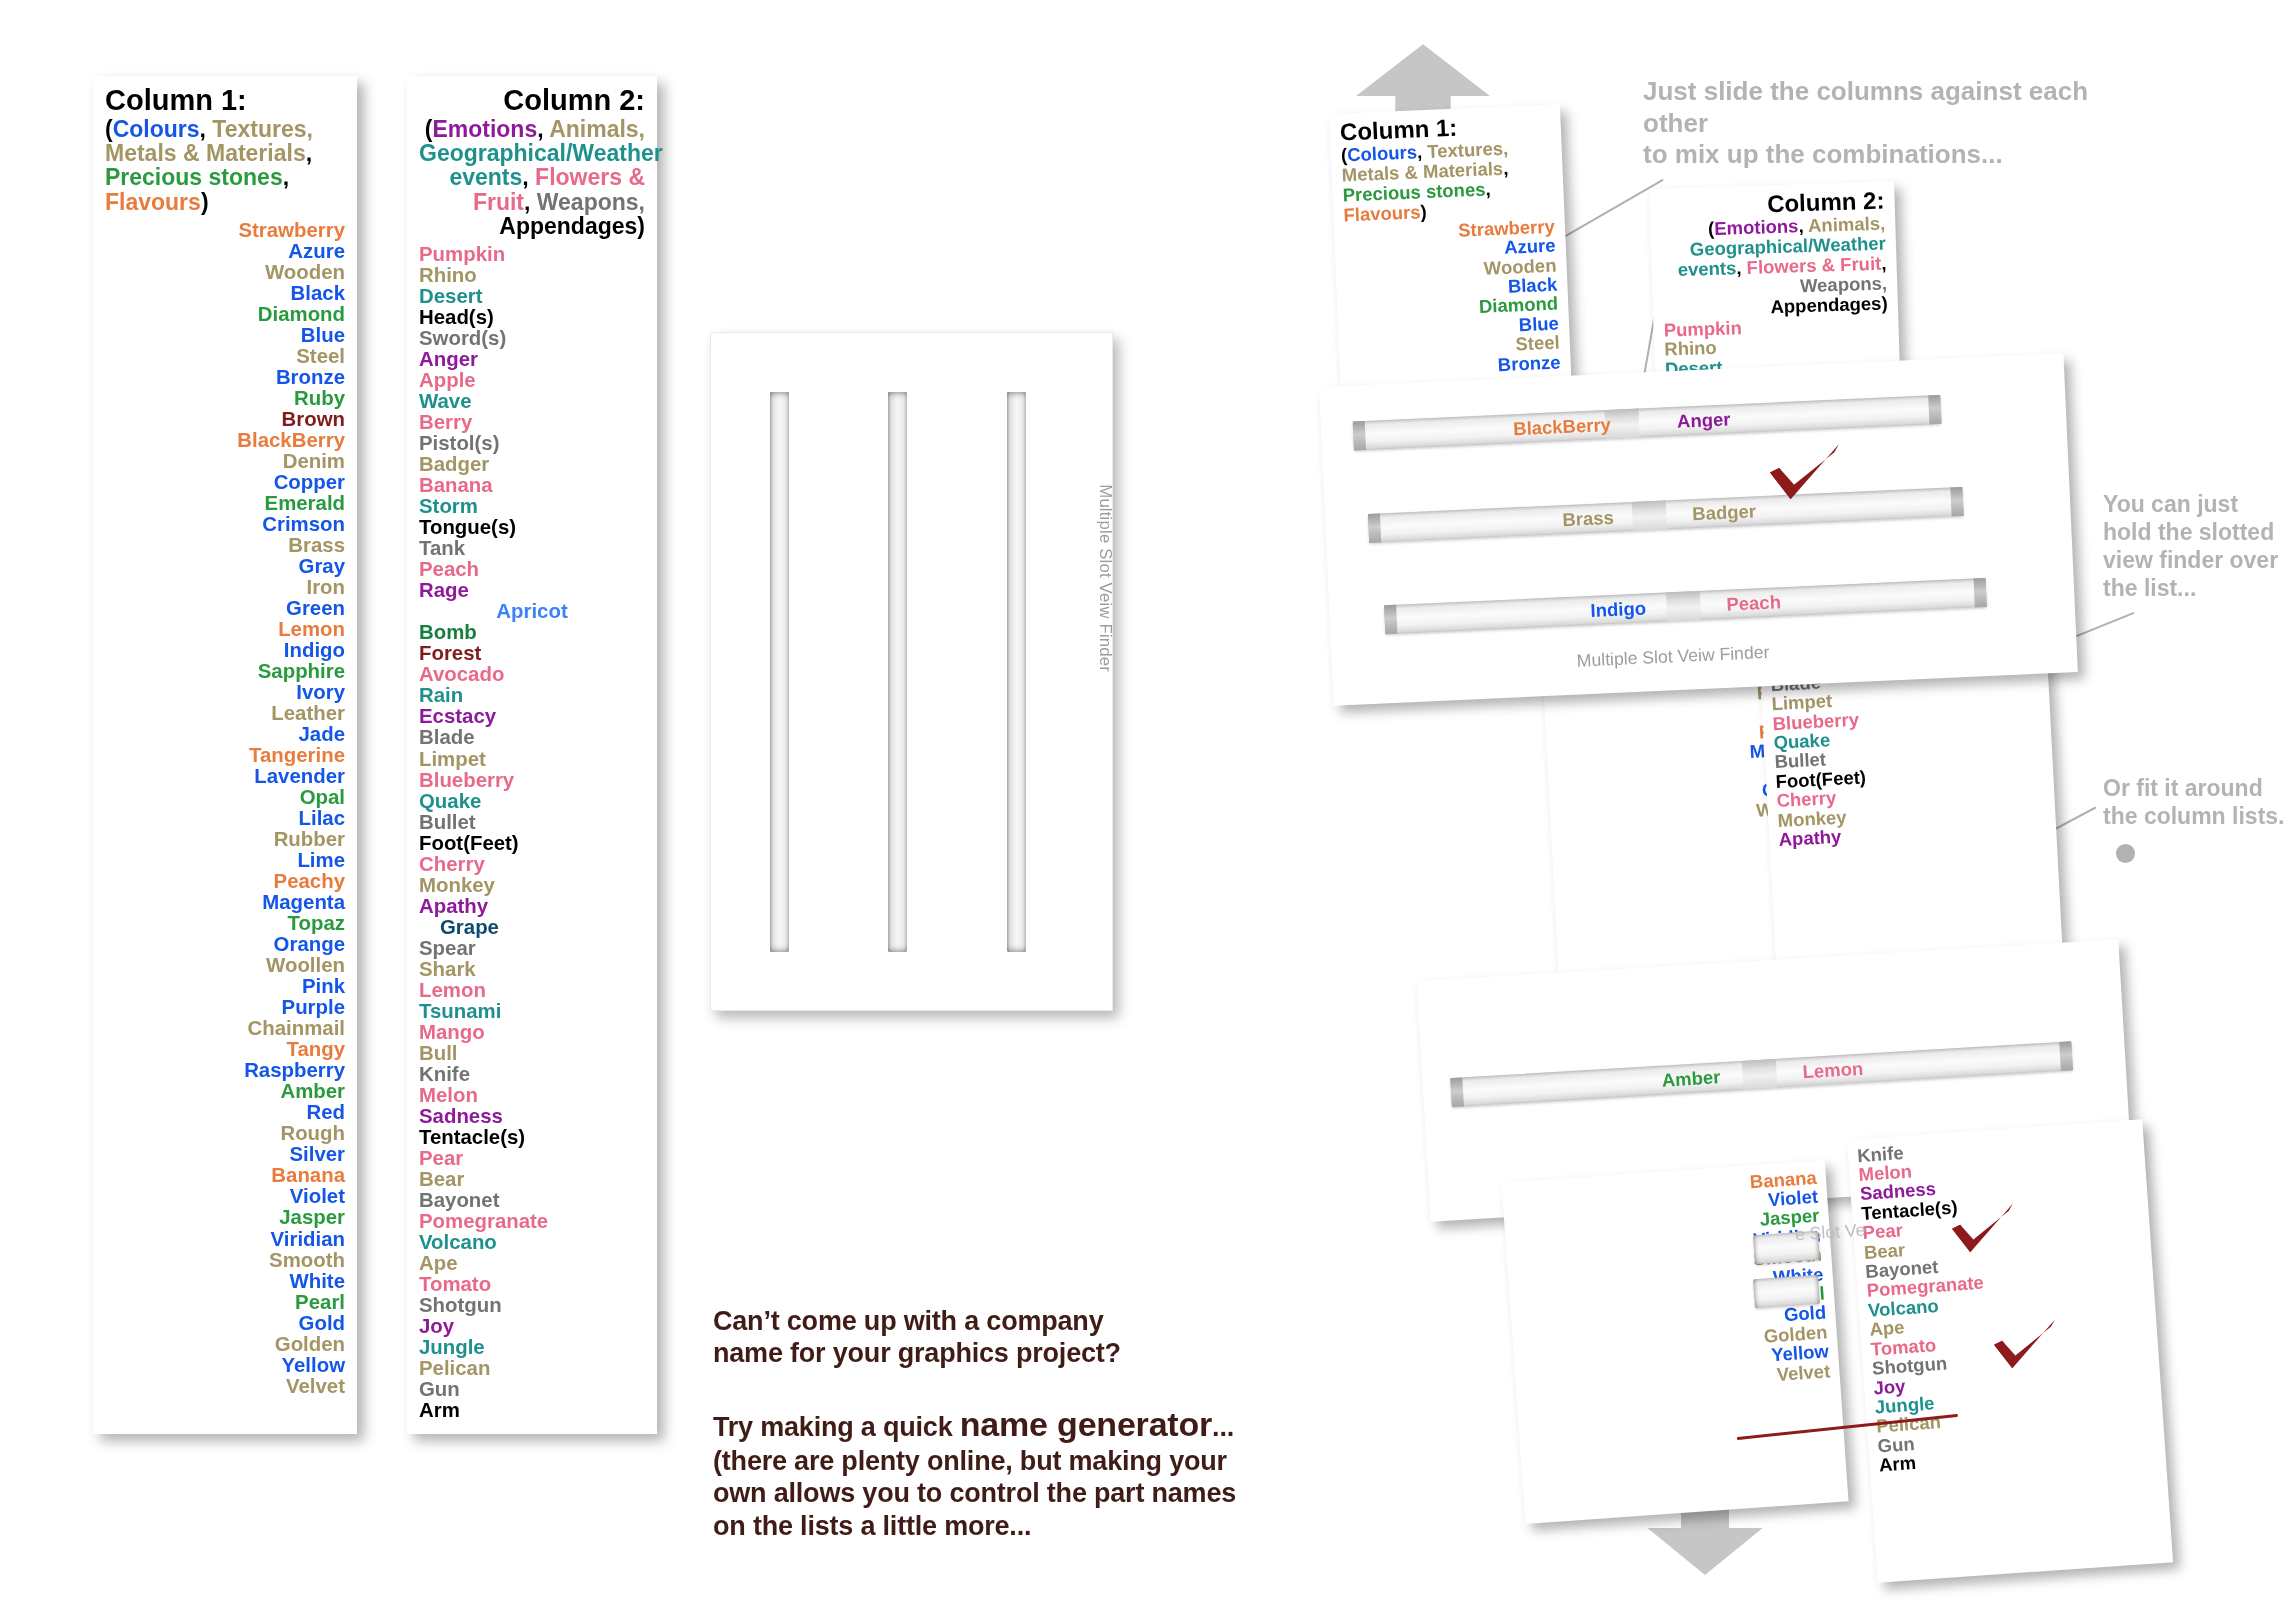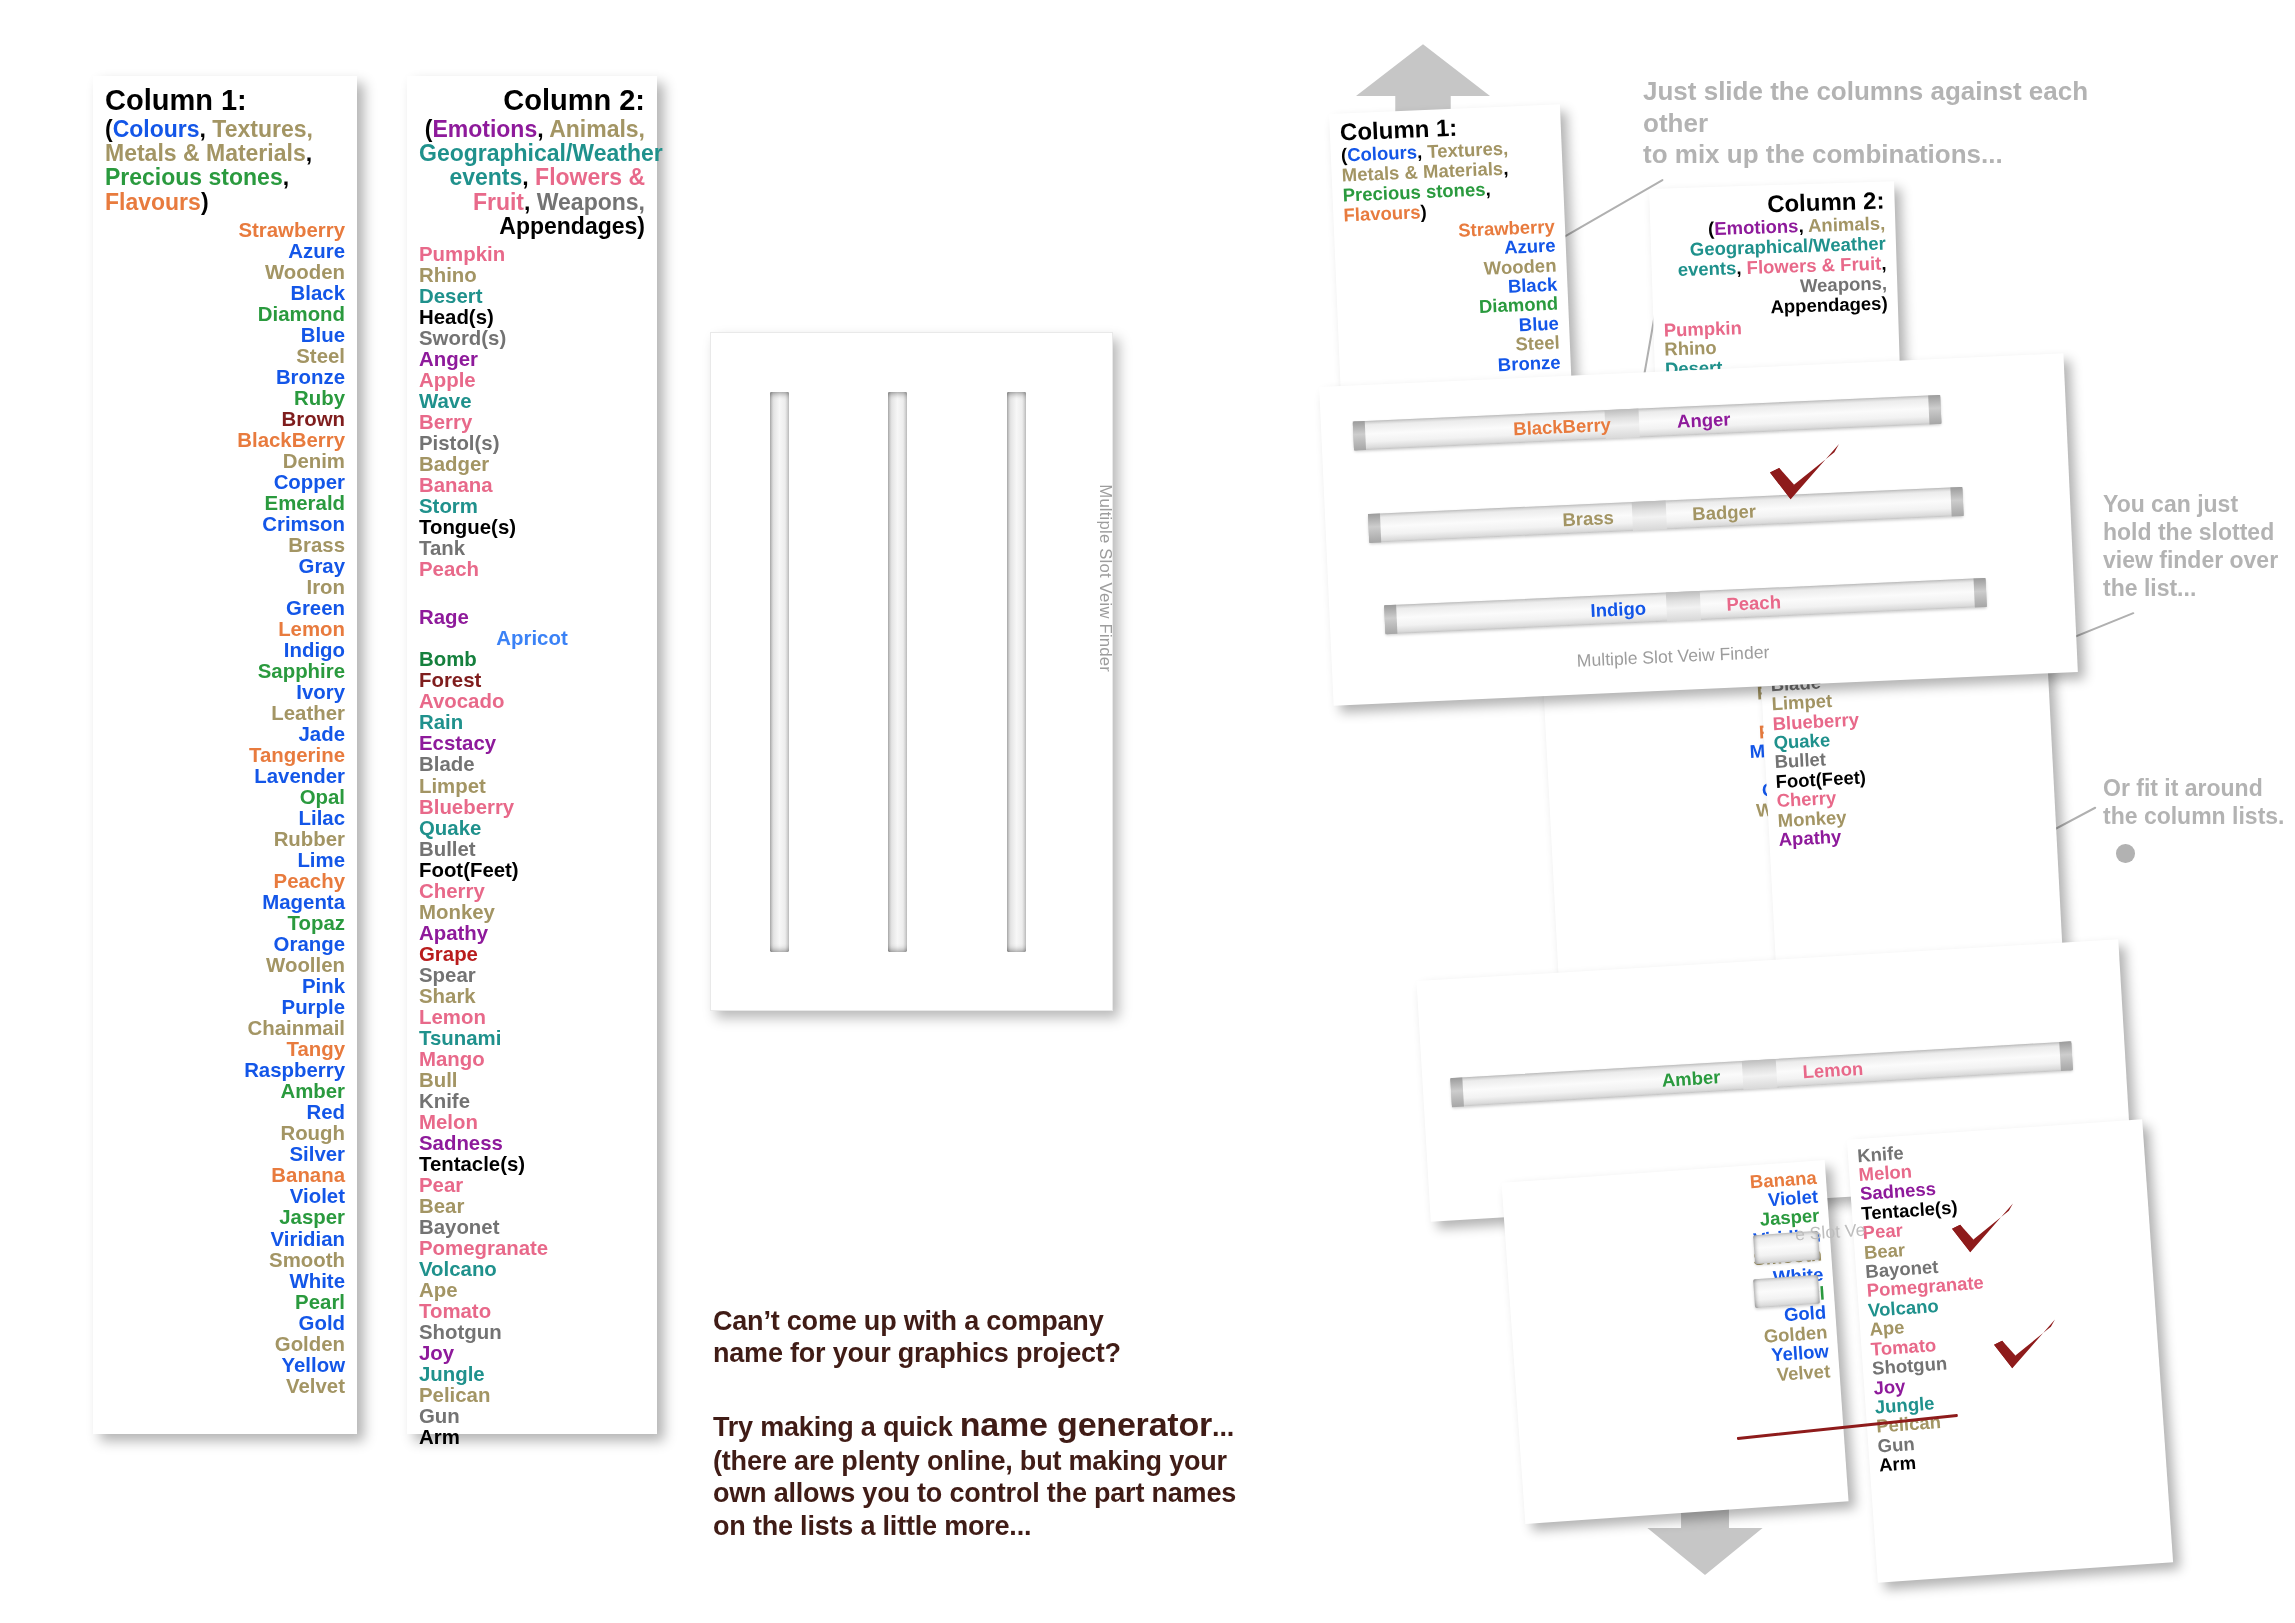--- a/index.html
+++ b/index.html
@@ -196,37 +196,37 @@
         <div style="color: rgb(232, 105, 138);">Apple</div>
         <div style="color: rgb(31, 145, 140);">Wave</div>
         <div style="color: rgb(232, 105, 138);">Berry</div>
         <div style="color: rgb(115, 115, 115);">Pistol(s)</div>
         <div style="color: rgb(163, 149, 100);">Badger</div>
         <div style="color: rgb(232, 105, 138);">Banana</div>
         <div style="color: rgb(31, 145, 140);">Storm</div>
         <div style="color: rgb(0, 0, 0);">Tongue(s)</div>
         <div style="color: rgb(115, 115, 115);">Tank</div>
         <div style="color: rgb(232, 105, 138);">Peach</div>
-        <div style="color: rgb(142, 26, 155); margin-top: 27px;">Rage</div>
+        <div style="color: rgb(142, 26, 155);">Rage</div>
         <div style="color: #3b82f6; text-align: center;">Apricot</div>
         <div style="color: #15803d;">Bomb</div>
         <div style="color: #7f1d1d;">Forest</div>
         <div style="color: rgb(232, 105, 138);">Avocado</div>
         <div style="color: rgb(31, 145, 140);">Rain</div>
         <div style="color: rgb(142, 26, 155);">Ecstacy</div>
         <div style="color: rgb(115, 115, 115);">Blade</div>
         <div style="color: rgb(163, 149, 100);">Limpet</div>
         <div style="color: rgb(232, 105, 138);">Blueberry</div>
         <div style="color: rgb(31, 145, 140);">Quake</div>
         <div style="color: rgb(115, 115, 115);">Bullet</div>
         <div style="color: rgb(0, 0, 0);">Foot(Feet)</div>
         <div style="color: rgb(232, 105, 138);">Cherry</div>
         <div style="color: rgb(163, 149, 100);">Monkey</div>
         <div style="color: rgb(142, 26, 155);">Apathy</div>
-        <div style="color: #b91c1c;">Grape</div>
+        <div style="color: #0c4a6e; margin-left: 21px;">Grape</div>
         <div style="color: rgb(115, 115, 115);">Spear</div>
         <div style="color: rgb(163, 149, 100);">Shark</div>
         <div style="color: rgb(232, 105, 138);">Lemon</div>
         <div style="color: rgb(31, 145, 140);">Tsunami</div>
         <div style="color: rgb(232, 105, 138);">Mango</div>
         <div style="color: rgb(163, 149, 100);">Bull</div>
         <div style="color: rgb(115, 115, 115);">Knife</div>
         <div style="color: rgb(232, 105, 138);">Melon</div>
         <div style="color: rgb(142, 26, 155);">Sadness</div>
         <div style="color: rgb(0, 0, 0);">Tentacle(s)</div>

